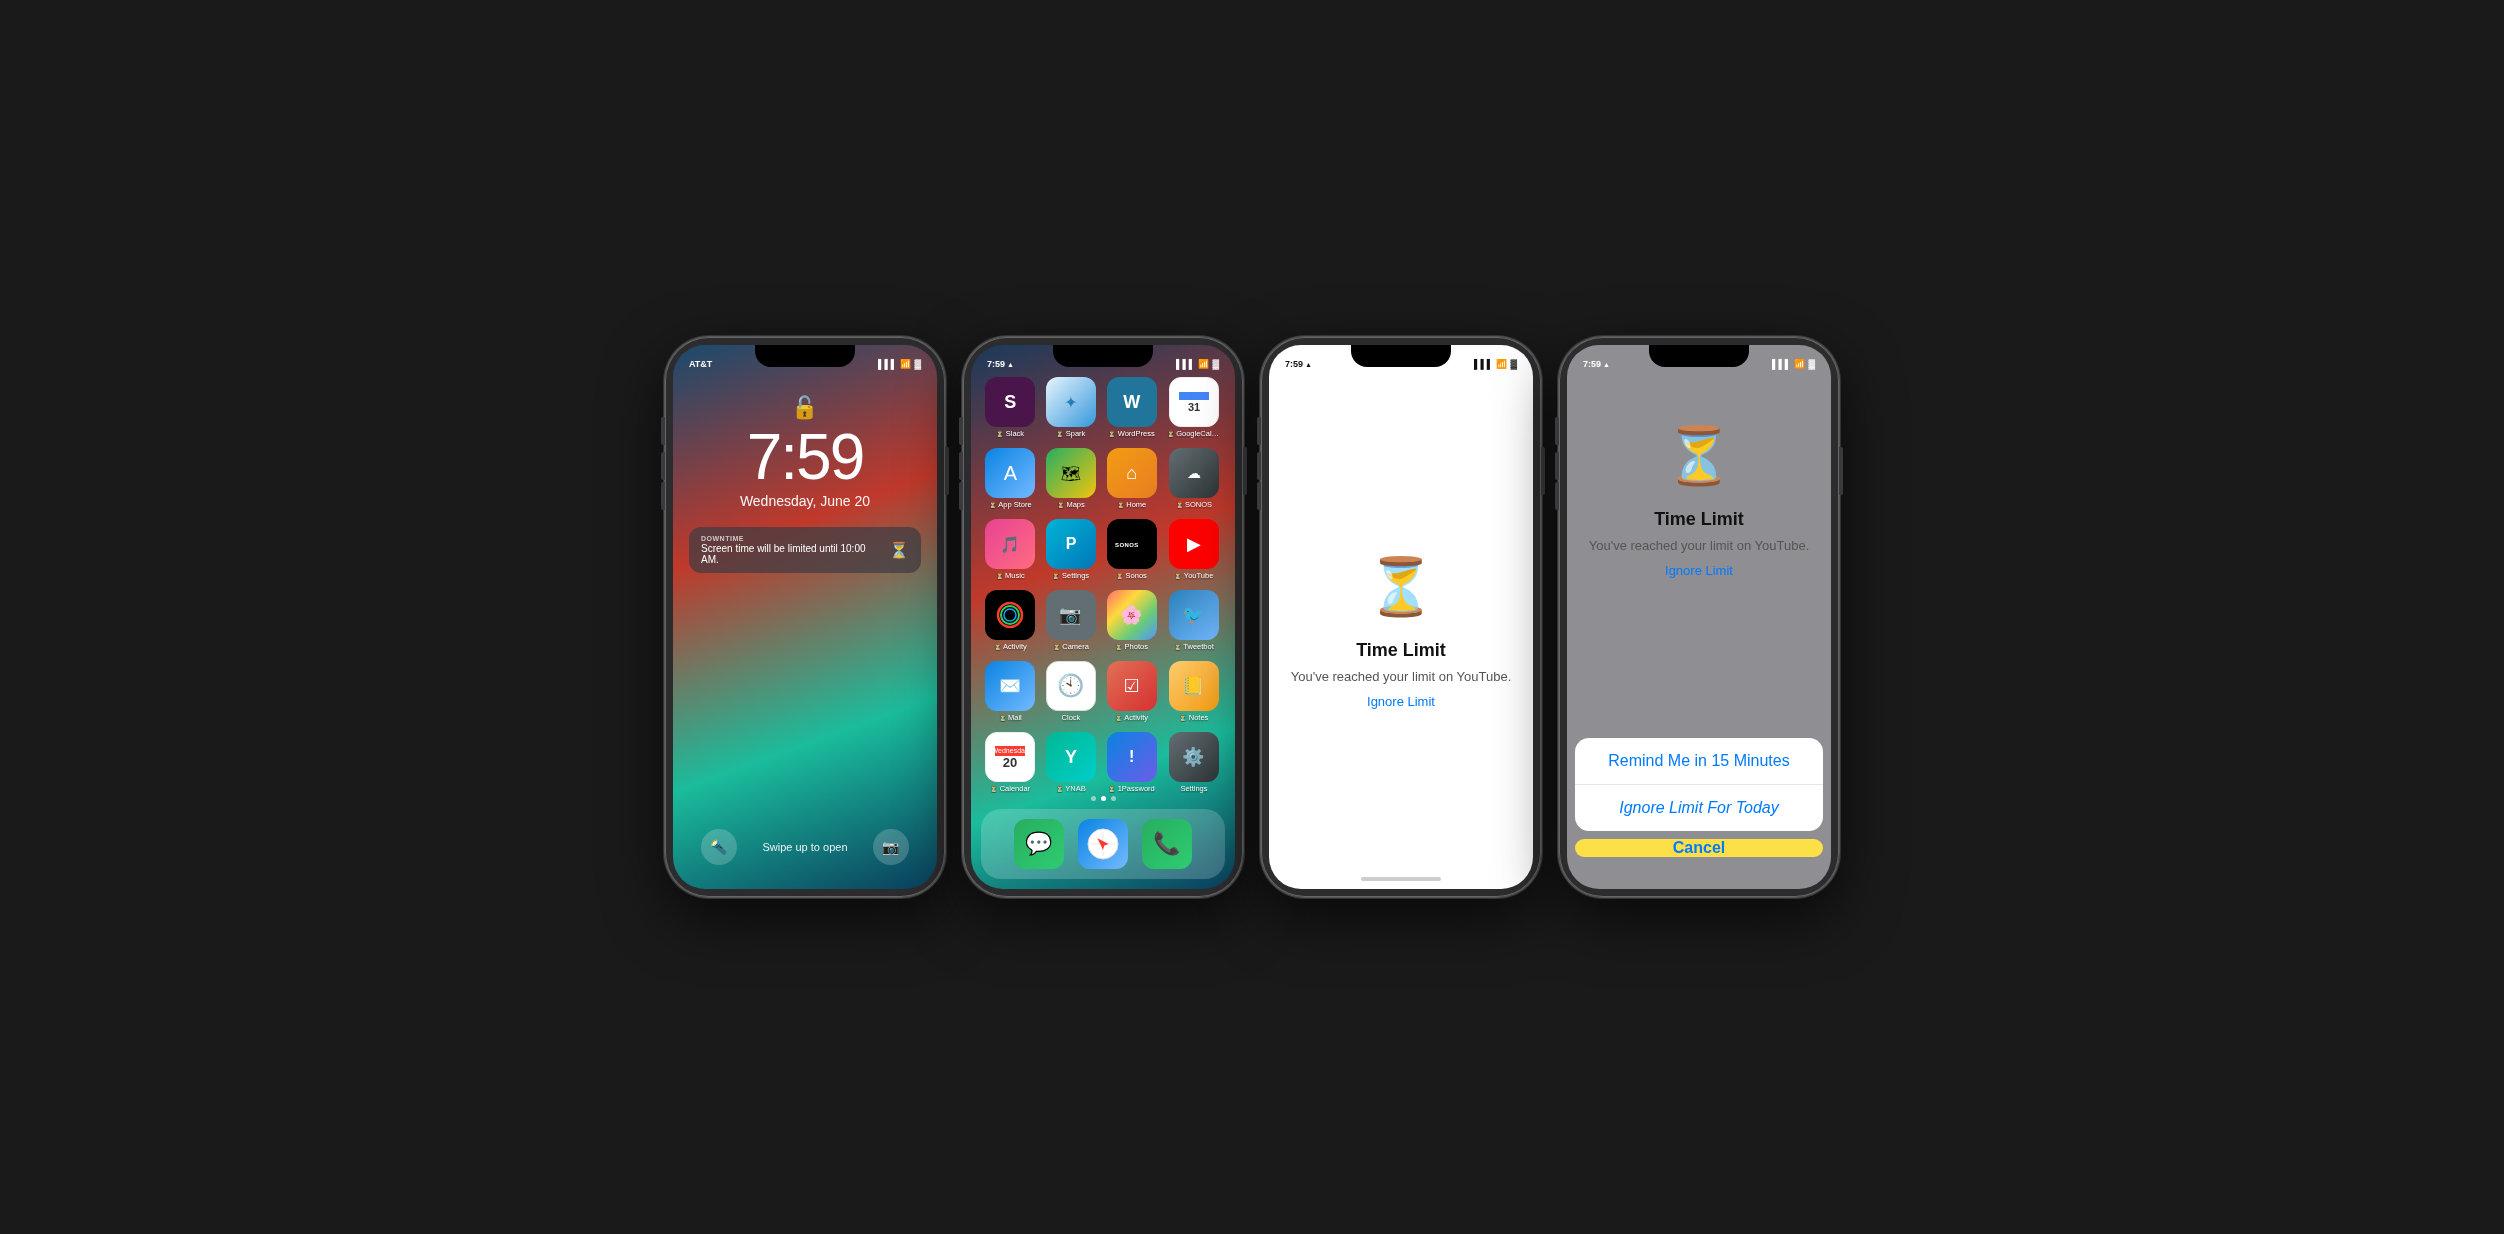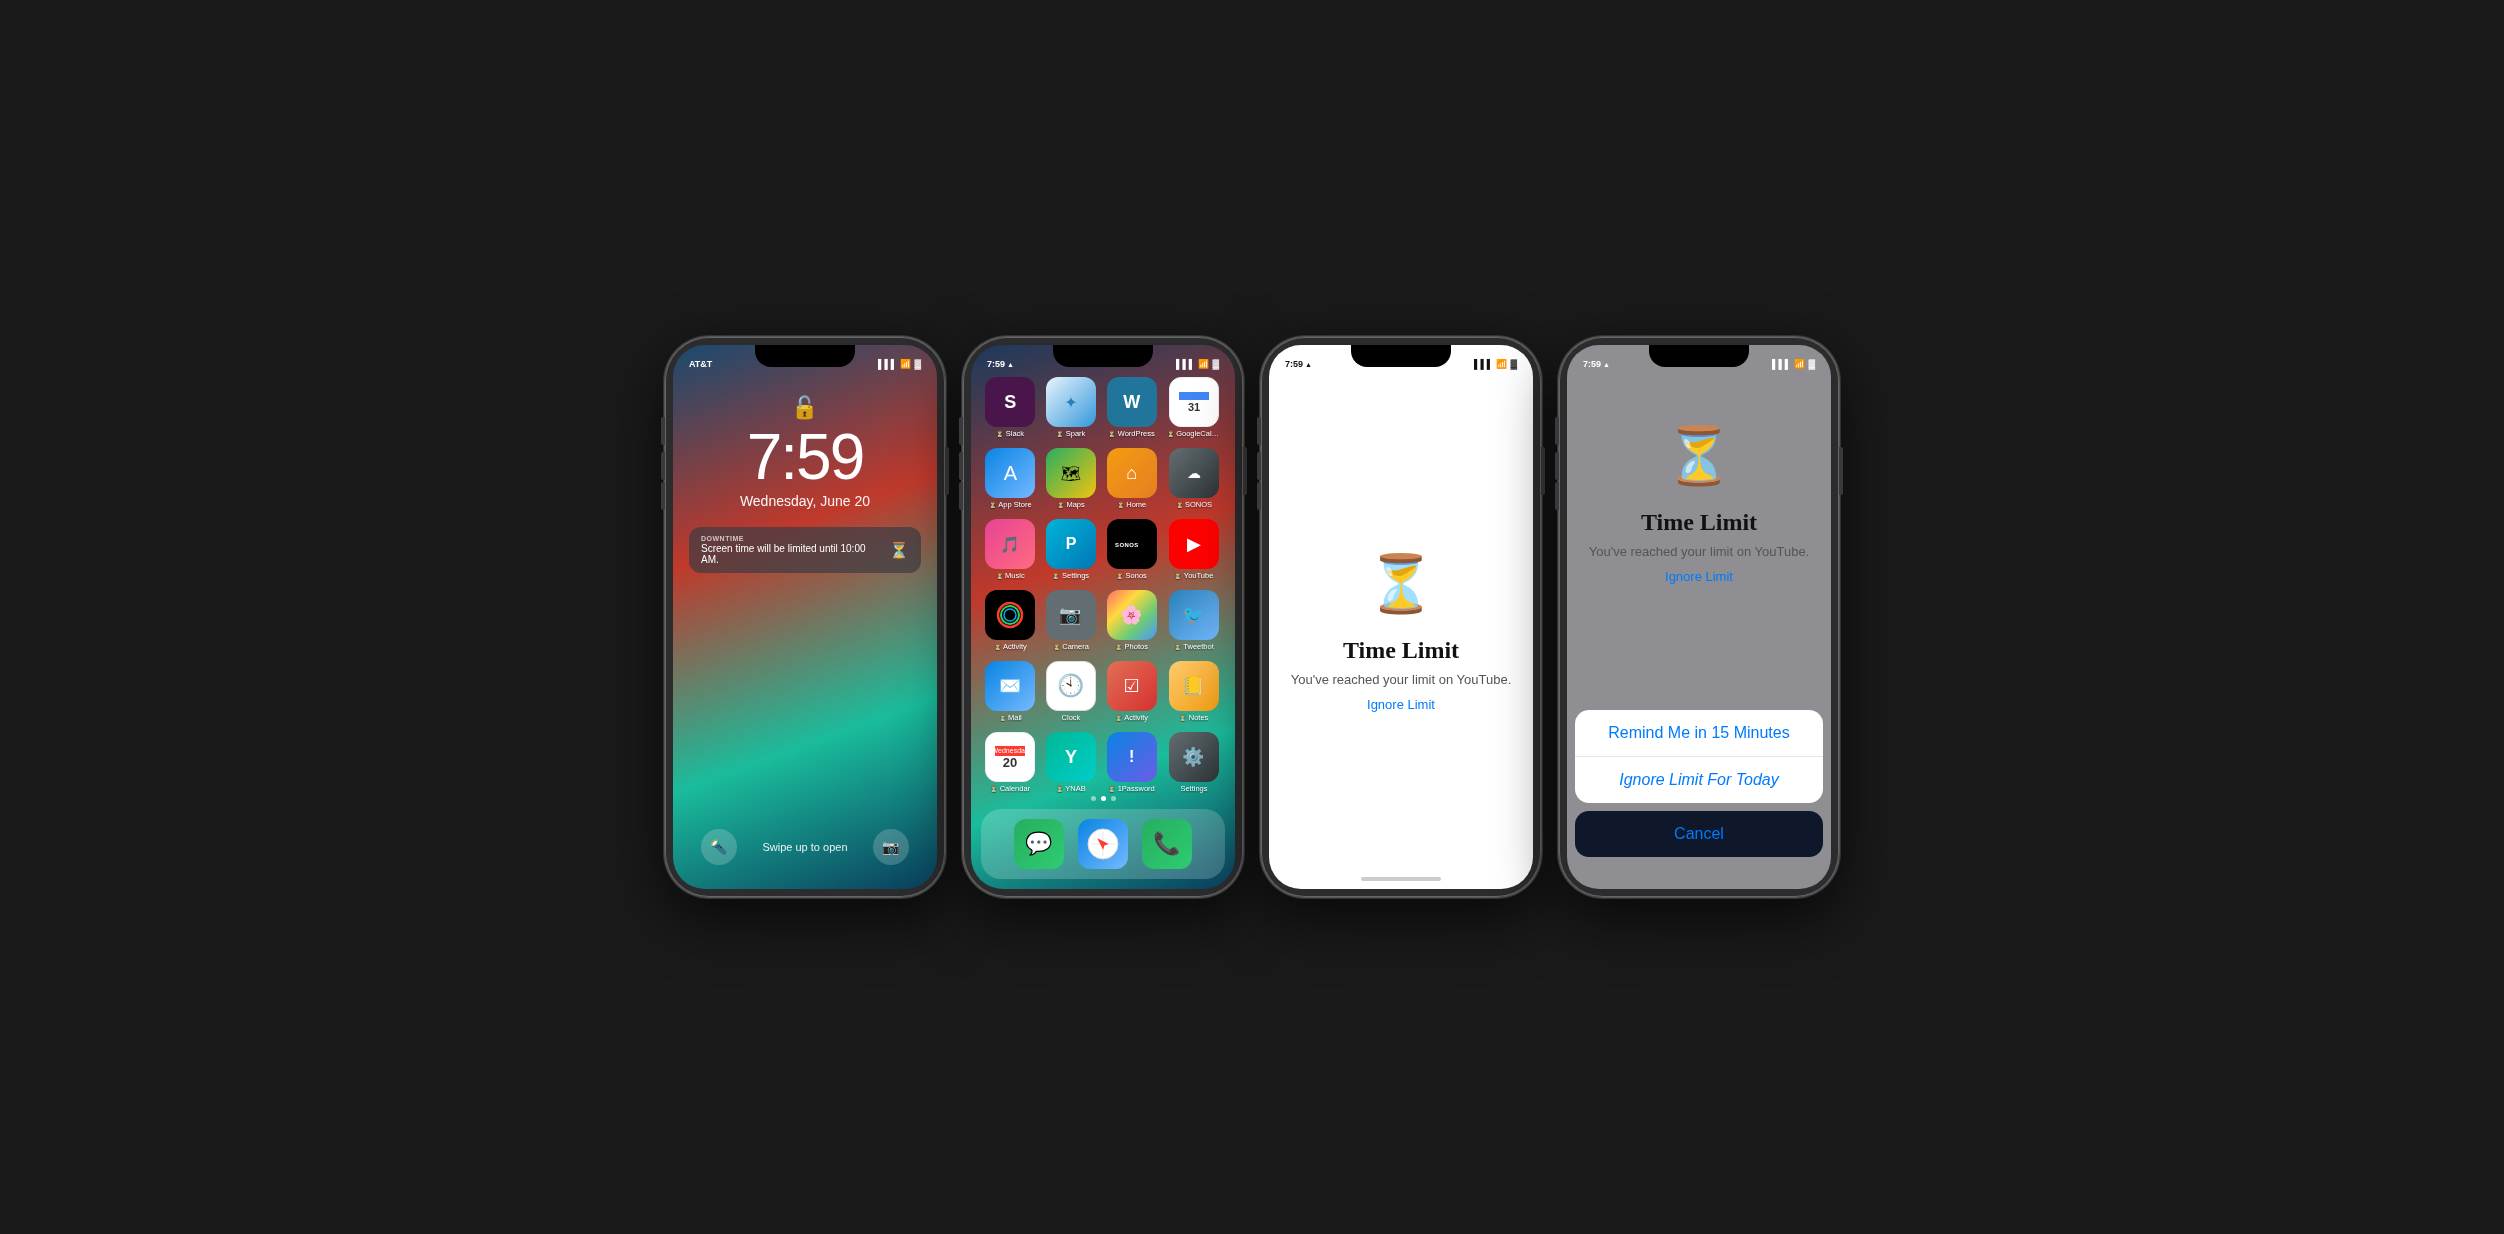--- a/index.html
+++ b/index.html
@@ -317,25 +317,24 @@
       padding: 20px;
     }
 
     .hourglass-icon {
       font-size: 56px;
       margin-bottom: 20px;
       color: #111;
     }
 
     .time-limit-title {
-      font-size: 24px;
+      font-size: 18px;
       font-weight: 700;
       color: #111;
       margin-bottom: 8px;
-      font-family: Liberation Serif, serif;
     }
 
     .time-limit-desc {
       font-size: 13px;
       color: #555;
       text-align: center;
       margin-bottom: 10px;
     }
 
     .ignore-link {
@@ -404,26 +403,25 @@
       border-bottom: 1px solid #e5e5ea;
       cursor: pointer;
     }
 
     .action-sheet-item:last-child {
       border-bottom: none;
       font-style: italic;
     }
 
     .action-sheet-cancel {
-      background: #0f172a;
+      background: #fde047;
       border-radius: 14px;
-      padding: 14px;
       text-align: center;
       font-size: 16px;
-      font-weight: 400;
+      font-weight: 700;
       color: #007AFF;
       cursor: pointer;
     }
 
     
     .status-white { color: white; }
     .status-dark { color: #111; }
 
     
     .bg-slack { background: #4a154b; }

